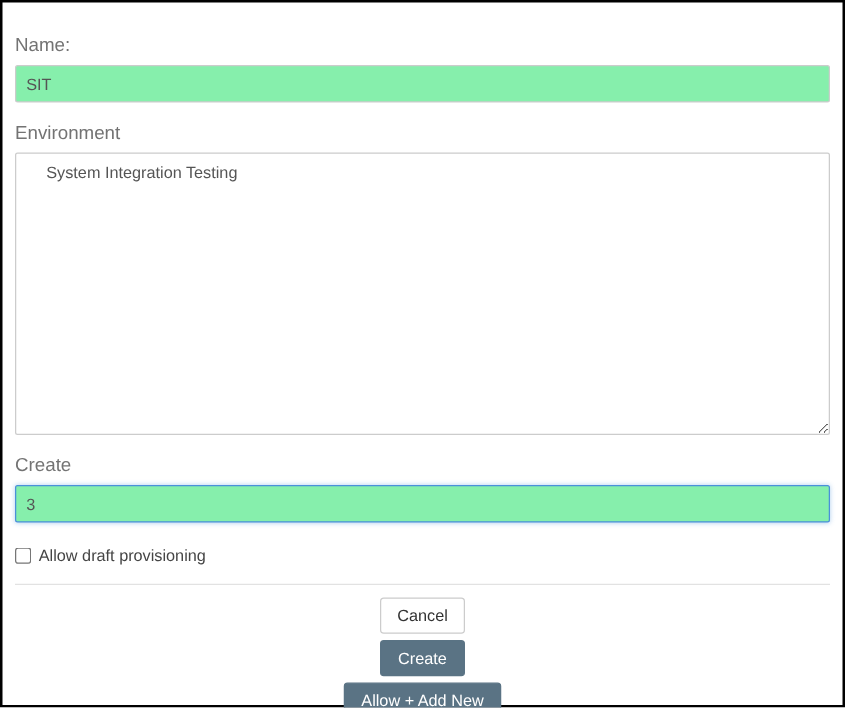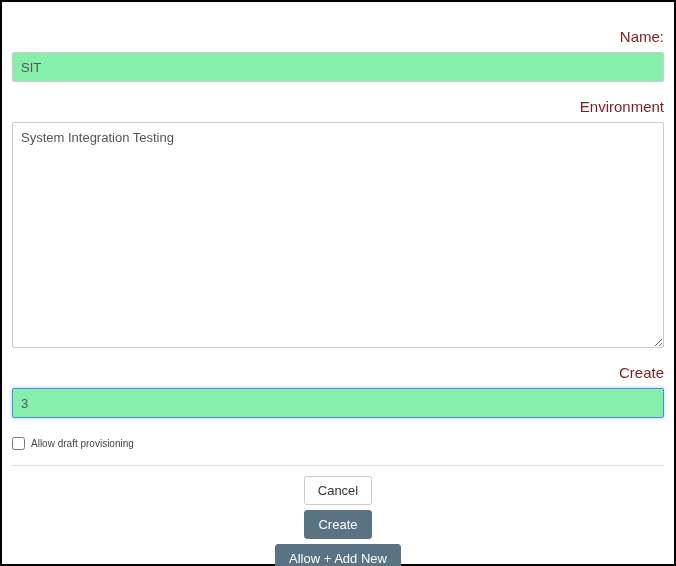--- a/index.html
+++ b/index.html
@@ -27,24 +27,23 @@
     letter-spacing: 0.2px;
   }
 
   .modal-body {
     padding: 6px 6px 0 6px;
   }
 
   .field-label {
     display: block;
     font-size: 15px;
-    color: #7f1d1d;
+    color: #737373;
     margin-top: 16px;
     margin-bottom: 7px;
-    text-align: right;
   }
 
   .text-input {
     display: block;
     width: 100%;
     height: 30px;
     border: 1px solid #cccccc;
     border-radius: 2px;
     padding: 4px 8px;
     font-size: 13px;
@@ -53,21 +52,21 @@
     outline: none;
     background: #86efac;
   }
 
   .textarea {
     display: block;
     width: 100%;
     height: 226px;
     border: 1px solid #cccccc;
     border-radius: 2px;
-    padding: 6px 8px;
+    padding: 6px 24px;
     font-size: 13px;
     color: #555555;
     font-family: "Liberation Sans", "DejaVu Sans", sans-serif;
     outline: none;
     resize: both;
     line-height: 1.45;
   }
 
   .text-input.focused {
     border: 1px solid var(--focus-border, #4a90d9);
@@ -81,21 +80,21 @@
     gap: 6px;
   }
 
   .checkbox-row input[type="checkbox"] {
     width: 13px;
     height: 13px;
     margin: 0;
   }
 
   .checkbox-row .checkbox-label {
-    font-size: 10px;
+    font-size: 13px;
     color: #454545;
   }
 
   .modal-footer {
     margin: 15px 6px 0 6px;
     border-top: 1px solid #e2e2e2;
     padding-top: 10px;
     display: flex;
     align-items: center;
     gap: 5px;

